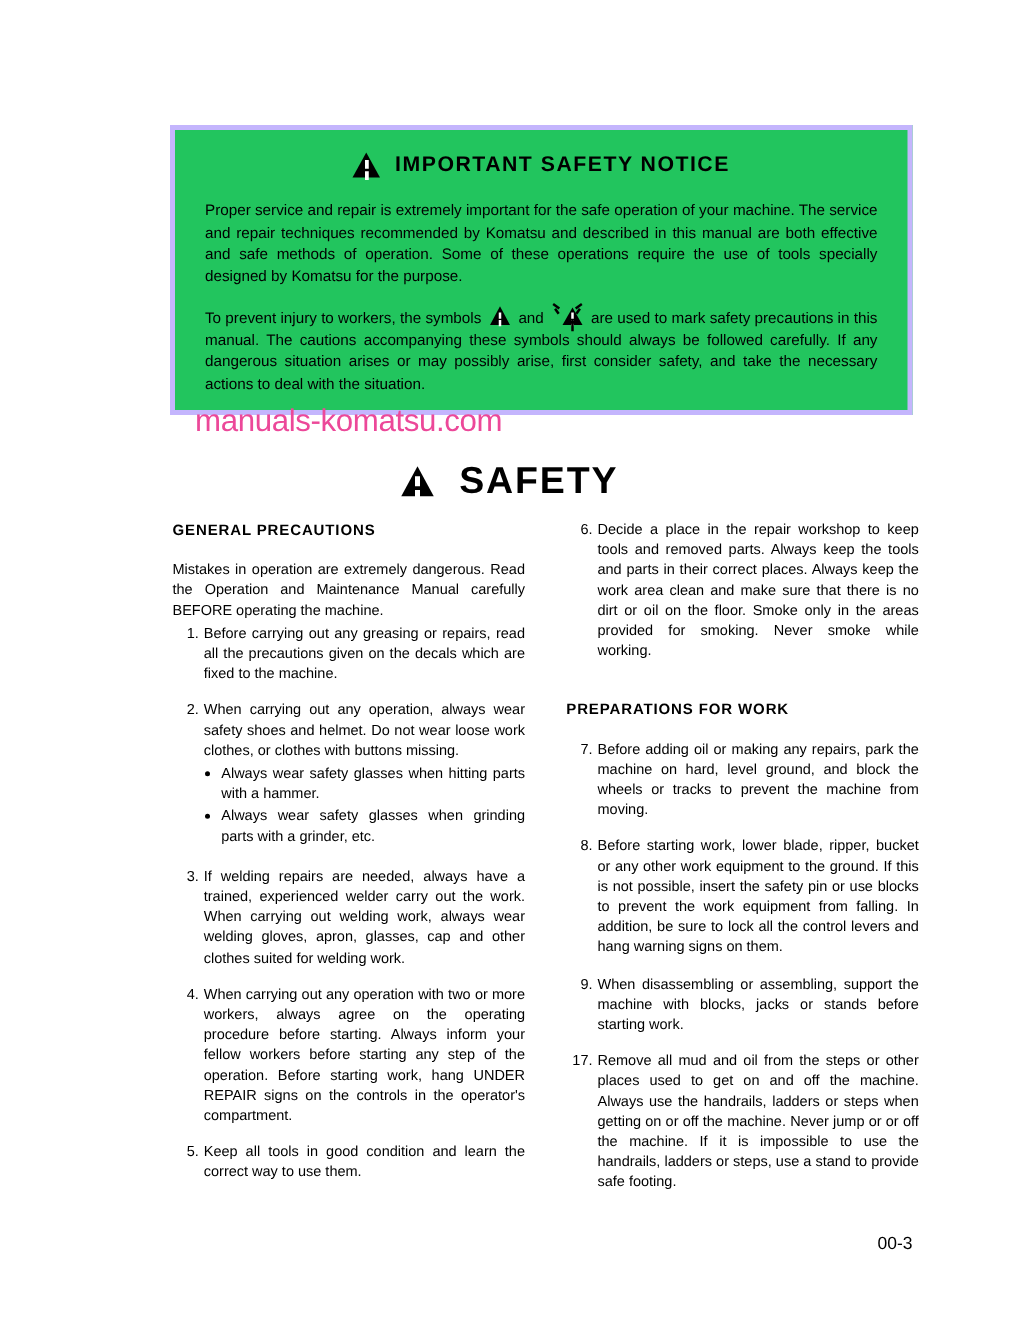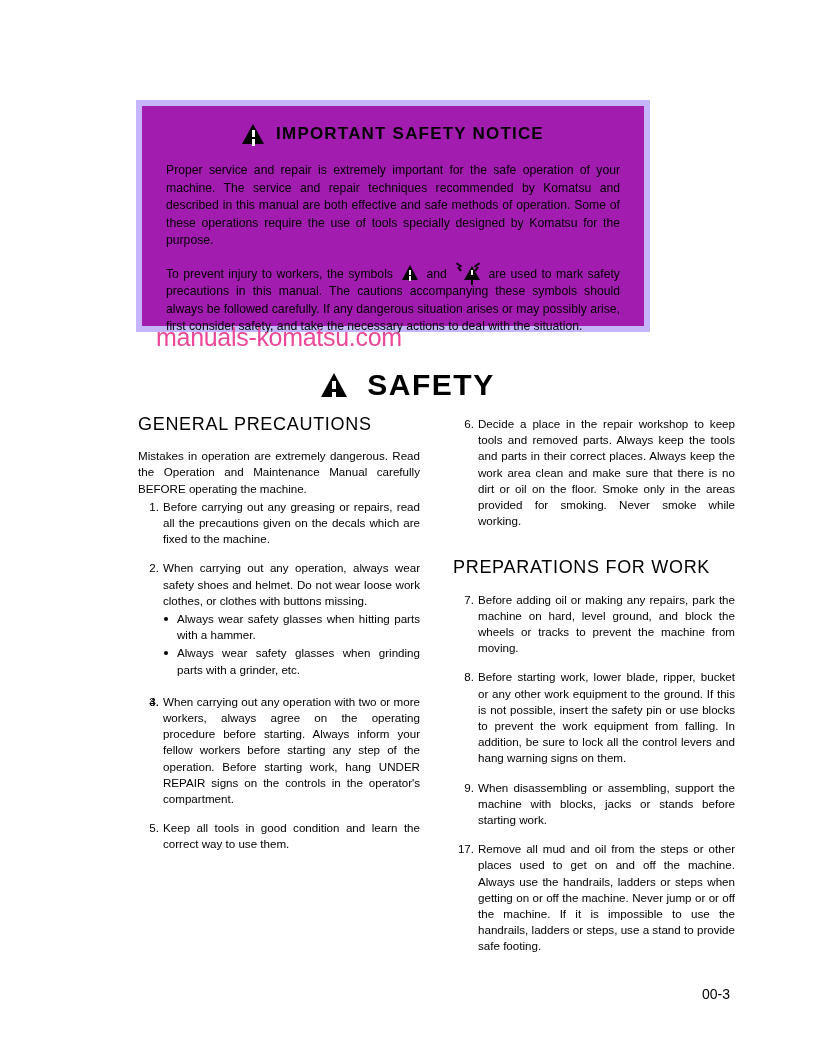--- a/index.html
+++ b/index.html
@@ -21,25 +21,25 @@
     left: 0; top: 0;
     width: 816px;
     height: 1056px;
   }
 
   
   .notice-box {
     position: absolute;
     left: 136px;
     top: 100px;
-    width: 514px;
+    width: 594px;
     height: 232px;
-    border: 6px solid #c4b5fd;
+    border: 4px solid #c4b5fd;
     box-sizing: border-box;
-    background: #a21caf;
+    background: #22c55e;
   }
   .notice-title-row {
     display: flex;
     align-items: center;
     justify-content: center;
     gap: 12px;
     margin-top: 18px;
   }
   .notice-title {
     font-size: 17px;
@@ -205,22 +205,22 @@
     position: absolute;
     top: 416px;
     width: 282px;
     font-size: 11.6px;
     line-height: 16.2px;
   }
   .col-left  { left: 138px; }
   .col-right { left: 453px; }
 
   .sec-head {
-    font-size: 18px;
-    font-weight: normal;
+    font-size: 12px;
+    font-weight: bold;
     letter-spacing: 0.7px;
     margin: 0 0 16px 0;
   }
   .sec-head.spaced { margin-top: 30px; }
 
   .intro {
     text-align: justify;
     margin: 0 0 2px 0;
   }
 
@@ -311,20 +311,21 @@
       <li>
         <span class="num">2.</span>
         <span>When carrying out any operation, always wear safety shoes and helmet. Do not wear loose work clothes, or clothes with buttons missing.</span>
         <ul class="sub">
           <li>Always wear safety glasses when hitting parts with a hammer.</li>
           <li>Always wear safety glasses when grinding parts with a grinder, etc.</li>
         </ul>
       </li>
       <li>
         <span class="num">3.</span>
+        <span>If welding repairs are needed, always have a trained, experienced welder carry out the work. When carrying out welding work, always wear welding gloves, apron, glasses, cap and other clothes suited for welding work.</span>
       </li>
       <li>
         <span class="num">4.</span>
         <span>When carrying out any operation with two or more workers, always agree on the operating procedure before starting. Always inform your fellow workers before starting any step of the operation. Before starting work, hang UNDER REPAIR signs on the controls in the operator's compartment.</span>
       </li>
       <li>
         <span class="num">5.</span>
         <span>Keep all tools in good condition and learn the correct way to use them.</span>
       </li>
     </ol>

